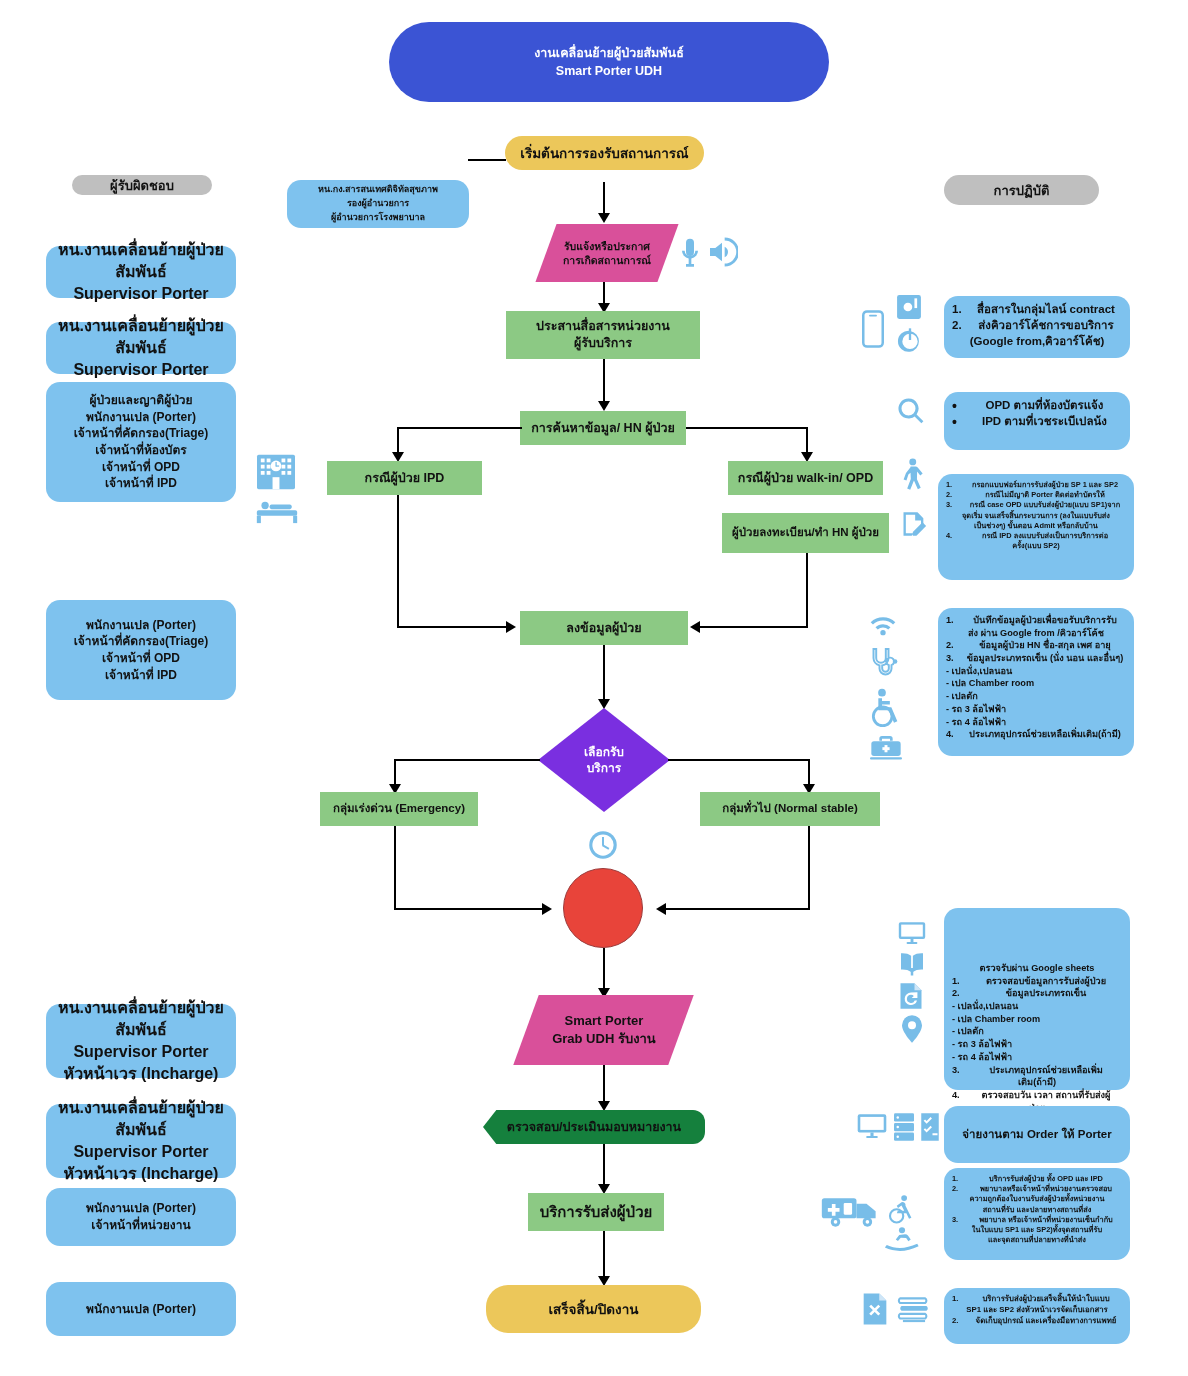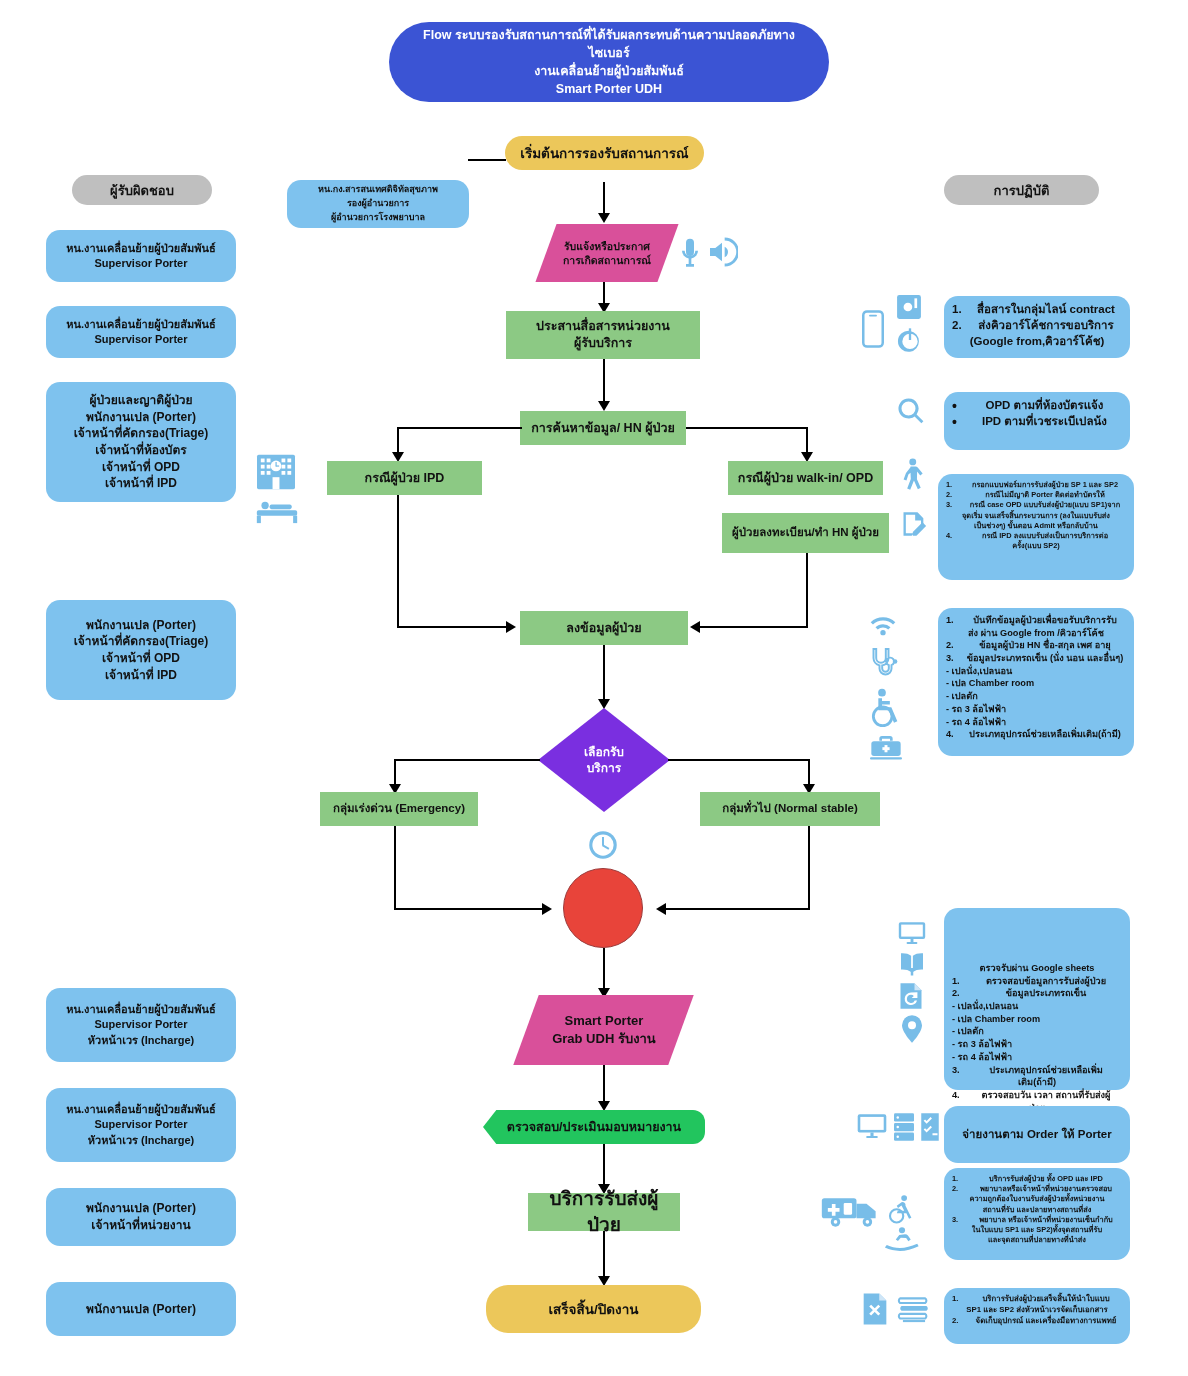--- a/index.html
+++ b/index.html
@@ -30,21 +30,21 @@
     font-weight:bold; font-size:13px; color:#111;
   }
 
   
   .bluebox{
     background:#7ec2ee; border-radius:14px;
     display:flex; align-items:center; justify-content:center;
     text-align:center; font-weight:bold; color:#111;
     padding:6px 8px; line-height:1.38;
   }
-  .bluebox.small { font-size:11px; }
+  .bluebox.small { font-size:16px;margin-top:16px; }
   .bluebox.note  { font-size:11.5px; }
   .bluebox.tiny  { font-size:7.4px; line-height:1.55; font-weight:bold;margin-top:44px; }
   .bluebox.listbox { align-items:center; justify-content:flex-start; flex-direction:column; }
 
   .numlist{ width:100%; }
   .numrow{ display:flex; gap:5px; align-items:flex-start; width:100%; }
   .numrow .n{ flex:0 0 auto; min-width:13px; text-align:left; }
   .numrow .t{ flex:1 1 auto; text-align:center; }
   .plainrow{ width:100%; text-align:left; }
   .centerrow{ width:100%; text-align:center; }
@@ -76,21 +76,21 @@
     width:132px; height:104px; background:#7a2fe0;
     display:flex; align-items:center; justify-content:center;
     color:#fff; font-weight:bold; font-size:12px; text-align:center; line-height:1.35;
     clip-path:polygon(50% 0,100% 50%,50% 100%,0 50%);
   }
   .circlenode{
     width:80px; height:80px; border-radius:50%;
     background:#e8443a; border:1.5px solid #9c3b3b;
   }
   .banner-arrow{
-    background:#22c55e; color:#111; font-weight:bold; font-size:12.5px;
+    background:#15803d; color:#111; font-weight:bold; font-size:12.5px;
     display:flex; align-items:center; justify-content:center;
     clip-path:polygon(6% 0,100% 0,100% 50%,100% 100%,6% 100%,0 50%);
     border-radius:0 12px 12px 0;
   }
 
   
   .ln{ background:#000; position:absolute; }
   .v{ width:2.2px; }
   .h{ height:2.2px; }
   .arrowdown, .arrowright, .arrowleft{
@@ -101,26 +101,25 @@
   .arrowleft{ border-top:6px solid transparent; border-bottom:6px solid transparent; border-right:10px solid #000; }
 
   
   .icon{ position:absolute; color:#78bde8; display:block; }
   .icon svg{ display:block; width:100%; height:100%; fill:currentColor; }
 </style>
 </head>
 <body>
 
 <div class="abs" id="title-banner">
-  <div>Flow ระบบรองรับสถานการณ์ที่ได้รับผลกระทบด้านความปลอดภัยทางไซเบอร์</div>
   <div>งานเคลื่อนย้ายผู้ป่วยสัมพันธ์</div>
   <div>Smart Porter UDH</div>
 </div>
 
-<div class="abs col-head" style="left:72px; top:175px; width:140px; height:30px;">ผู้รับผิดชอบ</div>
+<div class="abs col-head" style="left:72px; top:175px; width:140px; height:20px;">ผู้รับผิดชอบ</div>
 <div class="abs col-head" style="left:944px; top:175px; width:155px; height:30px;">การปฏิบัติ</div>
 
 <div class="abs bluebox small" id="role-0" style="left:46px; top:230px; width:190px; height:52px;">
     <div>
       <div>หน.งานเคลื่อนย้ายผู้ป่วยสัมพันธ์</div>
       <div>Supervisor Porter</div>
     </div>
   </div>
 <div class="abs bluebox small" id="role-1" style="left:46px; top:306px; width:190px; height:52px;">
     <div>
@@ -272,21 +271,21 @@
 </div>
 
 <div class="abs ln v" style="left:603px; top:1065px; height:40px;"></div>
 <div class="abs arrowdown" style="left:598px; top:1101px;"></div>
 
 <div class="abs banner-arrow" style="left:483px; top:1110px; width:222px; height:34px;">ตรวจสอบ/ประเมินมอบหมายงาน</div>
 
 <div class="abs ln v" style="left:603px; top:1144px; height:44px;"></div>
 <div class="abs arrowdown" style="left:598px; top:1184px;"></div>
 
-<div class="abs process" style="left:528px; top:1193px; width:152px; height:38px; font-size:19px;">บริการรับส่งผู้ป่วย</div>
+<div class="abs process" style="left:528px; top:1193px; width:136px; height:38px; font-size:15px;">บริการรับส่งผู้ป่วย</div>
 
 <div class="abs ln v" style="left:603px; top:1231px; height:49px;"></div>
 <div class="abs arrowdown" style="left:598px; top:1276px;"></div>
 
 <div class="abs terminator" style="left:486px; top:1285px; width:215px; height:48px;">เสร็จสิ้น/ปิดงาน</div>
 
 <div class="abs bluebox listbox note" id="note1" style="left:944px; top:296px; width:186px; height:62px;">
     <div class="numlist">
       <div class="numrow">
         <span class="n">1.</span>

